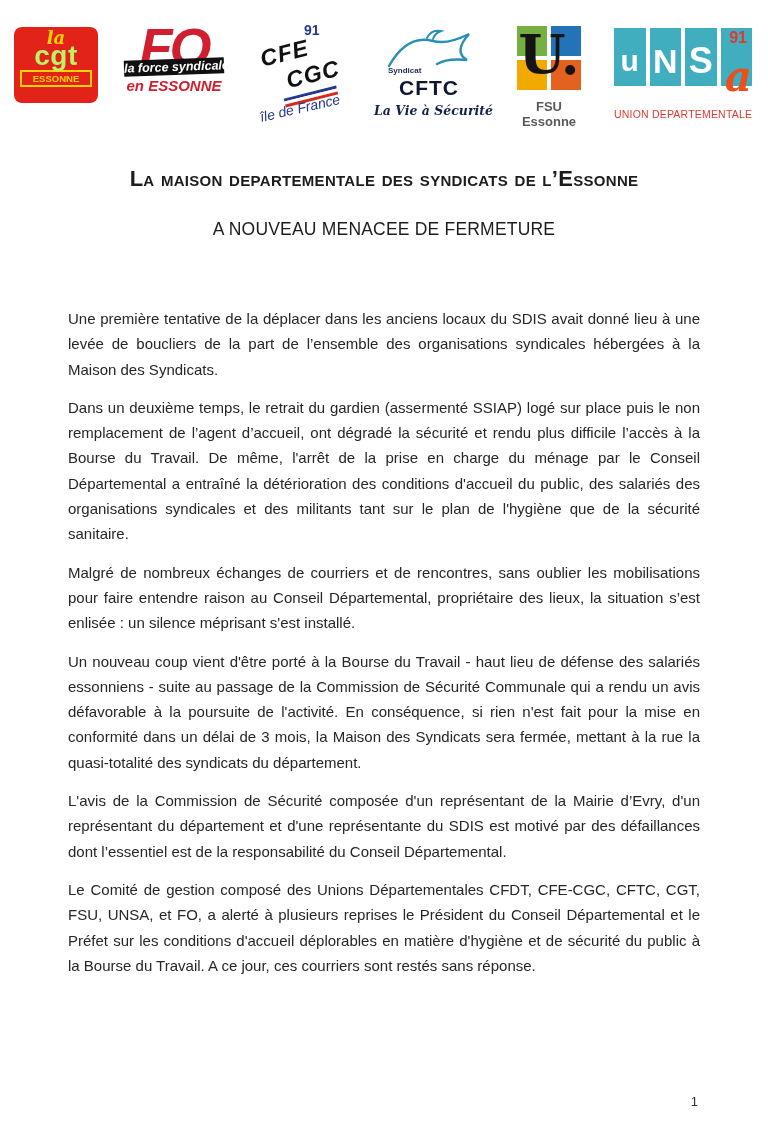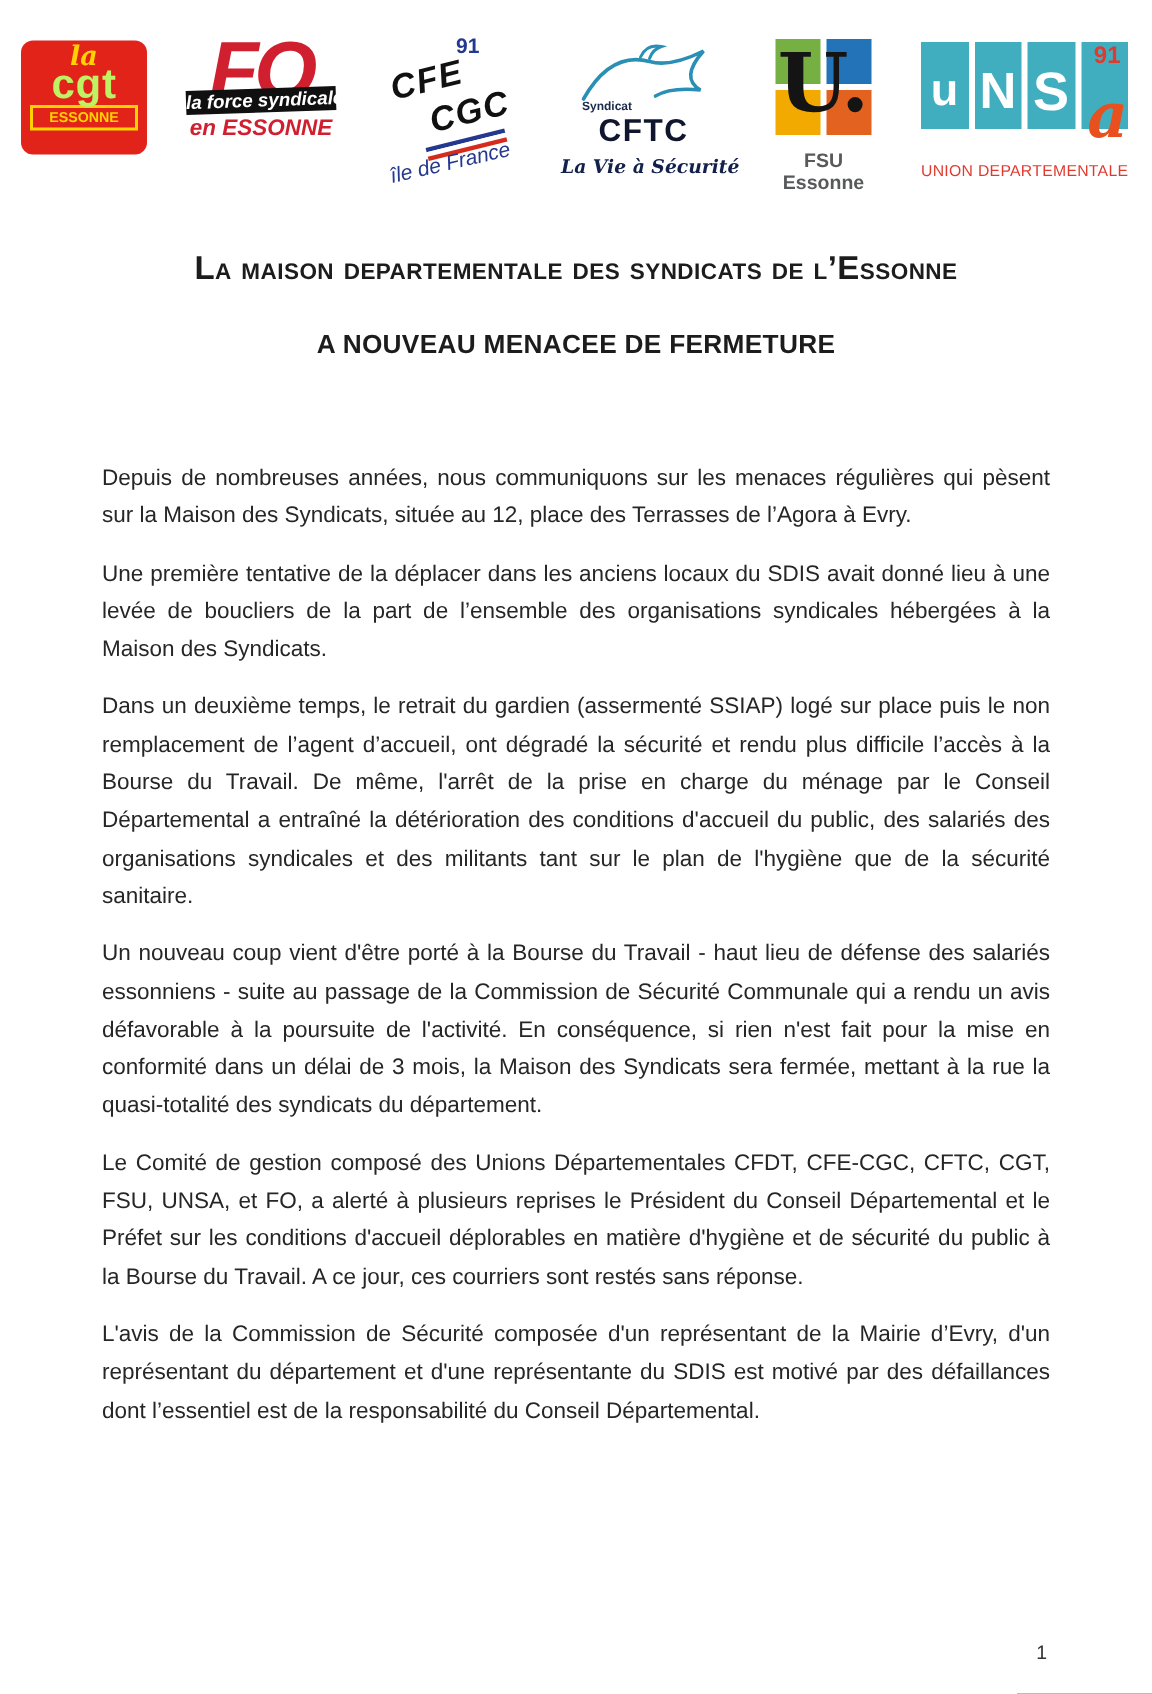--- a/index.html
+++ b/index.html
@@ -82,21 +82,21 @@
   .unsa-blk.b4 { color: transparent; }
   .unsa-a { position: absolute; bottom: -12px; right: 0; font-family: "DejaVu Serif", serif;
             font-style: italic; font-weight: bold; font-size: 42px; color: #e8501e; line-height: 42px; }
   .unsa-91 { position: absolute; top: 1px; right: 5px; color: #e03a2f; font-weight: 800; font-size: 16px; }
   .unsa-region { margin-top: 22px; color: #e03a2f; font-weight: 400; font-size: 10.5px;
                  text-align: center; letter-spacing: .2px; white-space: nowrap; }
 
   
   .titles { position: absolute; top: 166px; left: 50px; right: 50px; text-align: center; color: #1c1c1c; }
   .doc-title { font-size: 22px; font-weight: bold; font-variant: small-caps; margin: 0; letter-spacing: .3px; }
-  .doc-subtitle { font-size: 17.5px; font-weight: bold; margin: 27px 0 0; letter-spacing: .2px; }
+  .doc-subtitle { font-size: 17.5px; font-weight: normal; margin: 27px 0 0; letter-spacing: .2px; }
 
   
   .content { position: absolute; top: 306px; left: 68px; right: 68px; text-align: justify; }
   .content p { margin: 0 0 13px; font-size: 15px; line-height: 25.3px; }
 
   .page-number { position: absolute; bottom: 20px; right: 70px; font-size: 13px; color: #333; }
 </style>
 </head>
 <body>
 
@@ -162,23 +162,23 @@
     </div>
 
   </header>
 
   <section class="titles">
     <h1 class="doc-title">La maison departementale des syndicats de l’Essonne</h1>
     <h2 class="doc-subtitle">A NOUVEAU MENACEE DE FERMETURE</h2>
   </section>
 
   <main class="content">
-    <p>Depuis de nombreuses années, nous communiquons sur les menaces régulières qui pèsent sur la Maison des Syndicats, située au 12, place des Terrasses de l’Agora à Evry.</p>
     <p>Une première tentative de la déplacer dans les anciens locaux du SDIS avait donné lieu à une levée de boucliers de la part de l’ensemble des organisations syndicales hébergées à la Maison des Syndicats.</p>
     <p>Dans un deuxième temps, le retrait du gardien (assermenté SSIAP) logé sur place puis le non remplacement de l’agent d’accueil, ont dégradé la sécurité et rendu plus difficile l’accès à la Bourse du Travail. De même, l'arrêt de la prise en charge du ménage par le Conseil Départemental a entraîné la détérioration des conditions d'accueil du public, des salariés des organisations syndicales et des militants tant sur le plan de l'hygiène que de la sécurité sanitaire.</p>
+    <p>Malgré de nombreux échanges de courriers et de rencontres, sans oublier les mobilisations pour faire entendre raison au Conseil Départemental, propriétaire des lieux, la situation s’est enlisée : un silence méprisant s'est installé.</p>
     <p>Un nouveau coup vient d'être porté à la Bourse du Travail - haut lieu de défense des salariés essonniens - suite au passage de la Commission de Sécurité Communale qui a rendu un avis défavorable à la poursuite de l'activité. En conséquence, si rien n'est fait pour la mise en conformité dans un délai de 3 mois, la Maison des Syndicats sera fermée, mettant à la rue la quasi-totalité des syndicats du département.</p>
+    <p>L'avis de la Commission de Sécurité composée d'un représentant de la Mairie d’Evry, d'un représentant du département et d'une représentante du SDIS est motivé par des défaillances dont l’essentiel est de la responsabilité du Conseil Départemental.</p>
     <p>Le Comité de gestion composé des Unions Départementales CFDT, CFE-CGC, CFTC, CGT, FSU, UNSA, et FO, a alerté à plusieurs reprises le Président du Conseil Départemental et le Préfet sur les conditions d'accueil déplorables en matière d'hygiène et de sécurité du public à la Bourse du Travail. A ce jour, ces courriers sont restés sans réponse.</p>
-    <p>L'avis de la Commission de Sécurité composée d'un représentant de la Mairie d’Evry, d'un représentant du département et d'une représentante du SDIS est motivé par des défaillances dont l’essentiel est de la responsabilité du Conseil Départemental.</p>
   </main>
 
   <div class="page-number">1</div>
 
 </div>
 
 </body></html>

